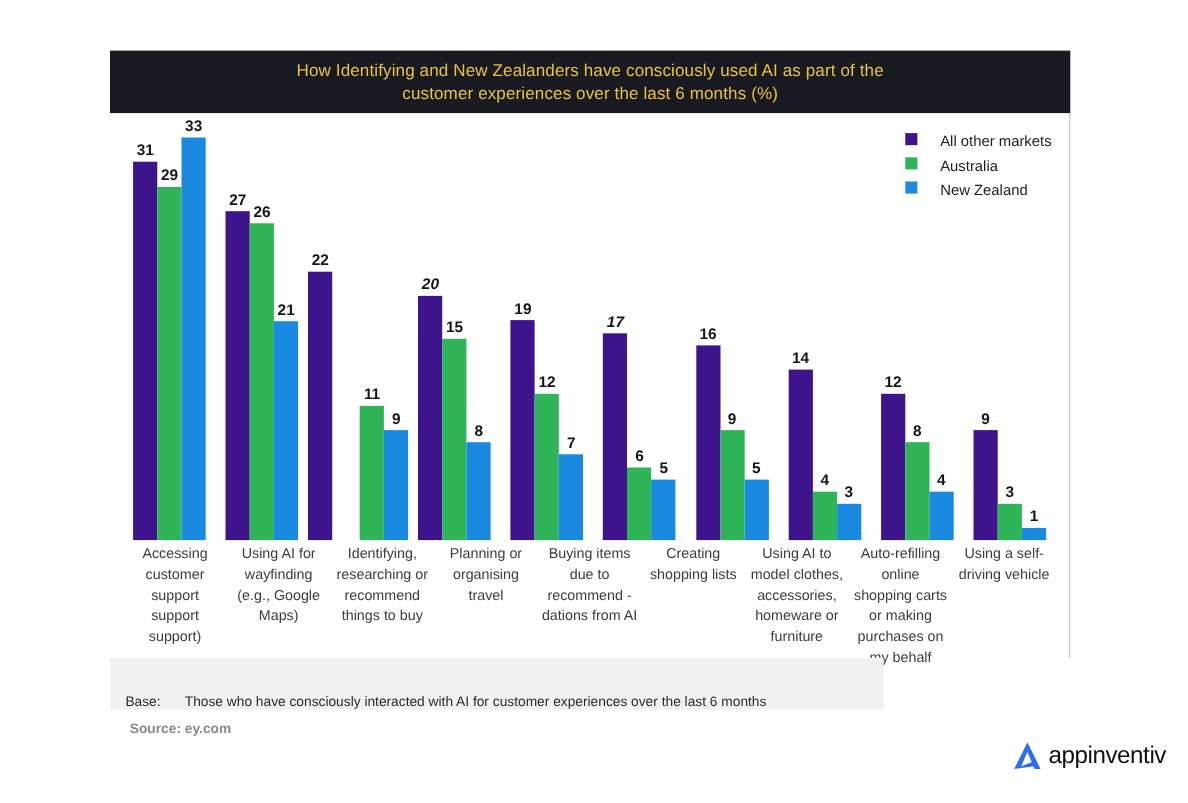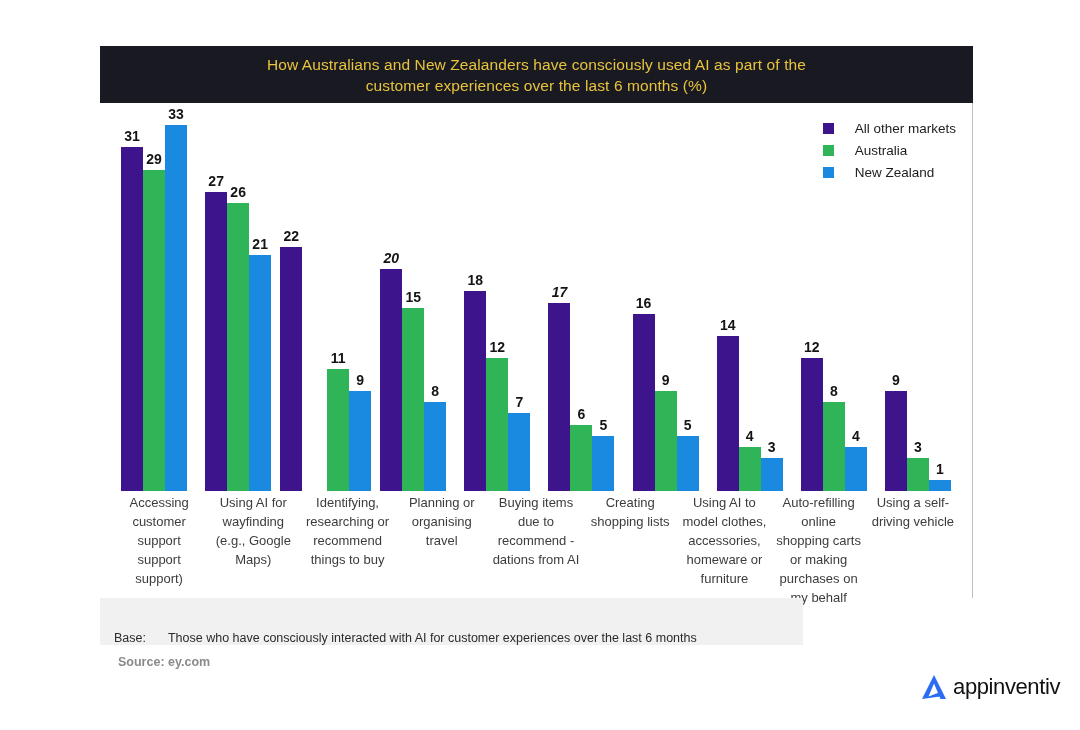--- a/index.html
+++ b/index.html
@@ -68,21 +68,21 @@
   .legend {
     position: absolute;
     right: 16px;
     top: 18px;
     display: flex;
     flex-direction: column;
     gap: 7px;
   }
   .legend-item {
     display: flex;
-    align-items: center;
+    align-items: flex-start;
     gap: 21px;
   }
   .legend-swatch {
     width: 11px;
     height: 11px;
     display: block;
   }
   .legend-label {
     font-size: 13.5px;
     color: #1d1d1d;
@@ -209,21 +209,21 @@
 </style>
 </head>
 <body>
 
 <div class="page">
 
   <div class="card">
 
     <div class="chart-header">
       <div class="chart-title">
-        <span>How Australians and New Zealanders have consciously used AI as part of the</span><br>
+        <span>How Identifying and New Zealanders have consciously used AI as part of the</span><br>
         <span>customer experiences over the last 6 months (%)</span>
       </div>
     </div>
 
     <div class="plot-wrap">
 
       <div class="legend" id="legend">
           <div class="legend-item">
             <span class="legend-swatch" style="background: rgb(61, 20, 140);"></span>
             <span class="legend-label">All other markets</span>
@@ -251,21 +251,21 @@
                 <span class="val">33</span>
               </div>
             </div>
             <div class="group">
               <div class="bar" style="height: 299.314px; background: rgb(61, 20, 140);">
                 <span class="val">27</span>
               </div>
               <div class="bar" style="height: 288.229px; background: rgb(47, 180, 87);">
                 <span class="val">26</span>
               </div>
-              <div class="bar" style="height: 236px; background: rgb(26, 138, 224);">
+              <div class="bar" style="height: 199px; background: rgb(26, 138, 224);">
                 <span class="val">21</span>
               </div>
             </div>
             <div class="group">
               <div class="bar" style="height: 243.886px; background: rgb(61, 20, 140);">
                 <span class="val">22</span>
               </div>
               <div class="bar" style="height: 121.943px; background: rgb(47, 180, 87); margin-left: 25px;">
                 <span class="val">11</span>
               </div>
@@ -279,21 +279,21 @@
               </div>
               <div class="bar" style="height: 183px; background: rgb(47, 180, 87);">
                 <span class="val">15</span>
               </div>
               <div class="bar" style="height: 88.6857px; background: rgb(26, 138, 224);">
                 <span class="val">8</span>
               </div>
             </div>
             <div class="group">
               <div class="bar" style="height: 199.543px; background: rgb(61, 20, 140);">
-                <span class="val">18</span>
+                <span class="val">19</span>
               </div>
               <div class="bar" style="height: 133.029px; background: rgb(47, 180, 87);">
                 <span class="val">12</span>
               </div>
               <div class="bar" style="height: 77.6px; background: rgb(26, 138, 224);">
                 <span class="val">7</span>
               </div>
             </div>
             <div class="group">
               <div class="bar" style="height: 188.457px; background: rgb(61, 20, 140); font-style: italic;">

